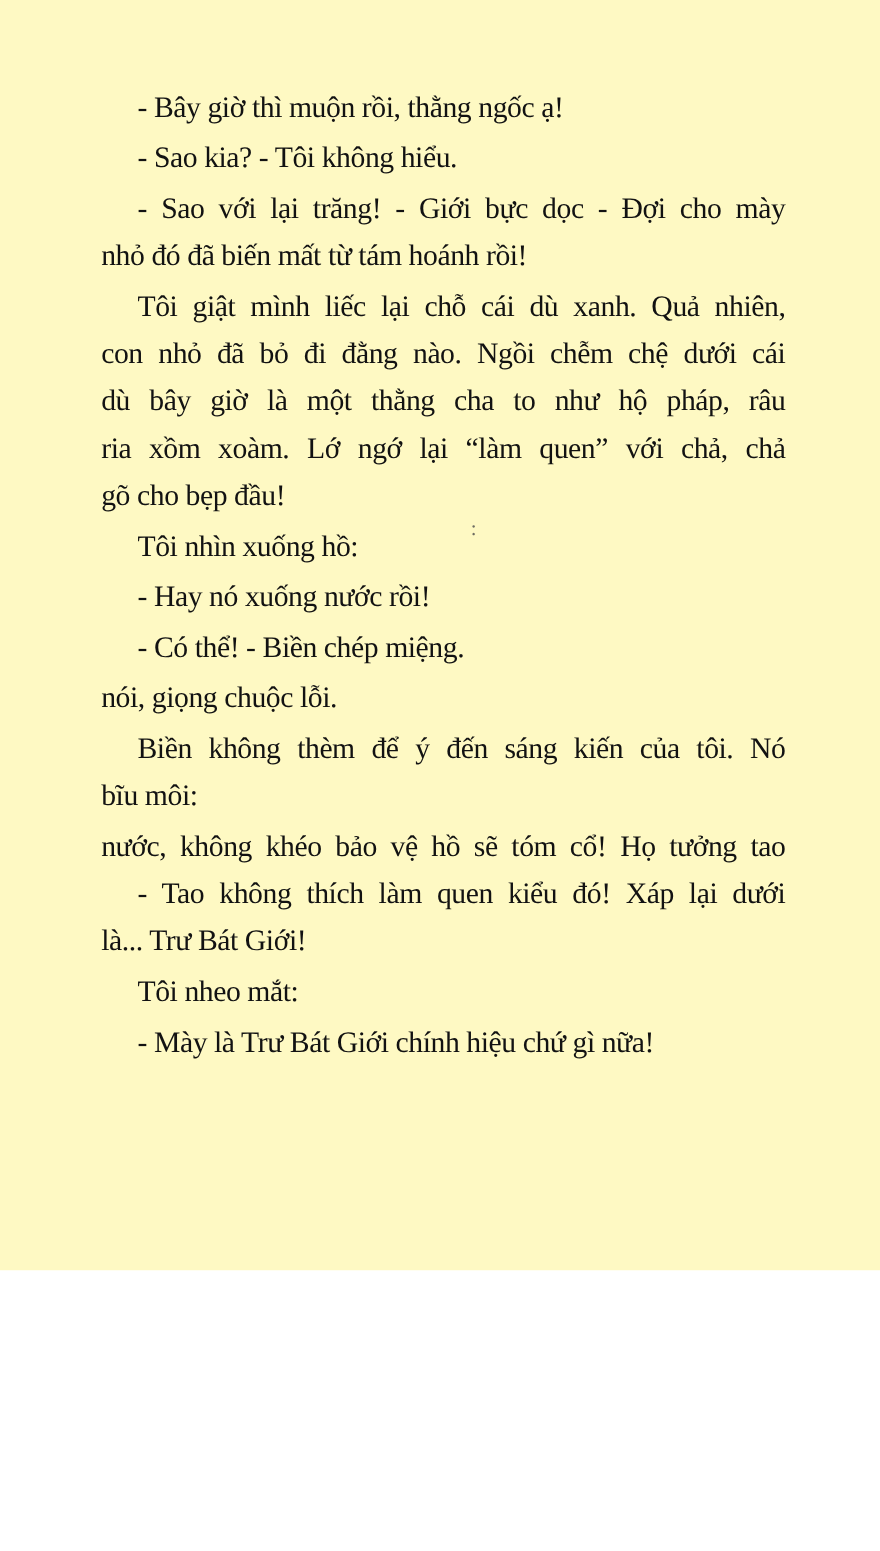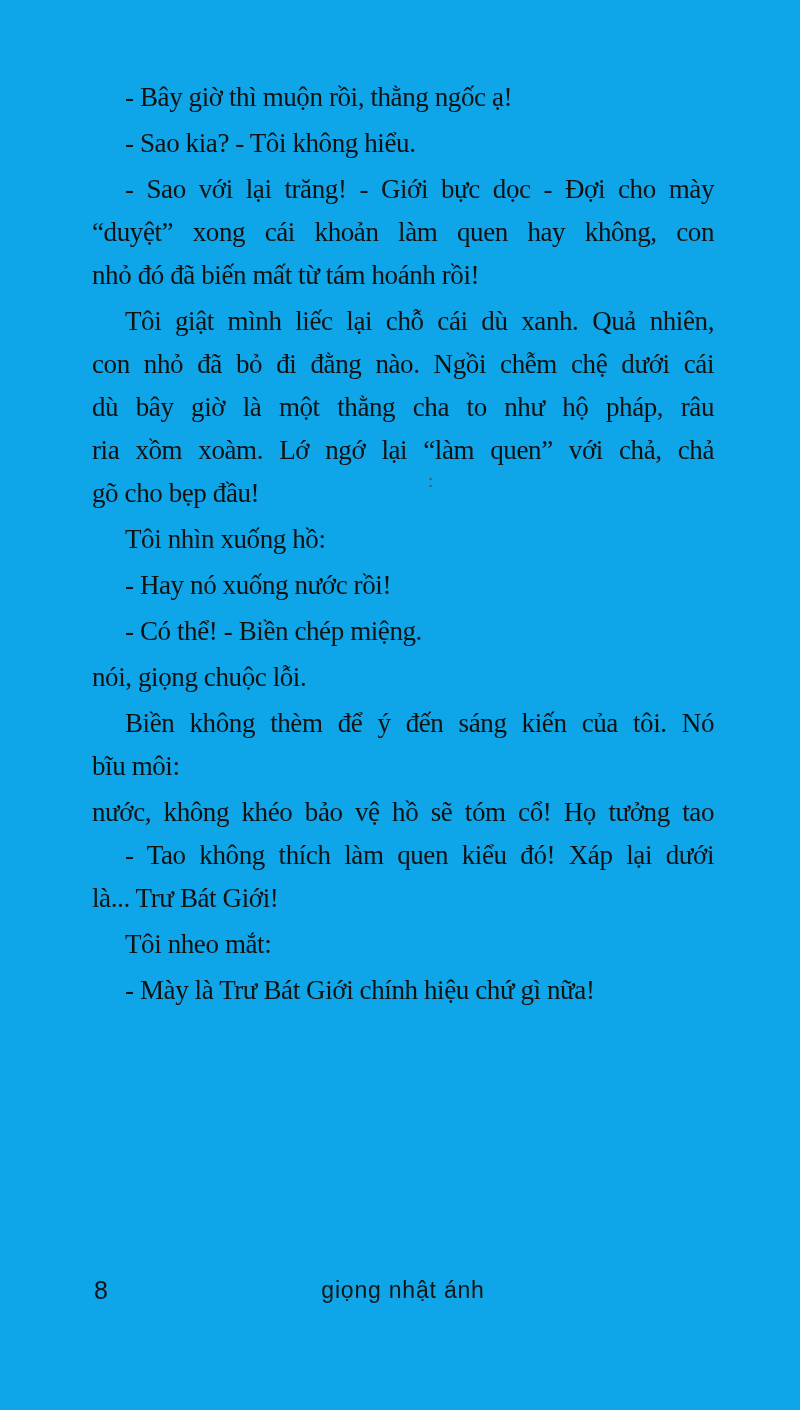--- a/index.html
+++ b/index.html
@@ -3,22 +3,22 @@
 <meta charset="utf-8">
 <style>
   html, body {
     margin: 0;
     padding: 0;
     background: #ffffff;
   }
   .page {
     position: relative;
     width: 800px;
-    height: 1410px;
-    background: #0ea5e9;
+    height: 1155px;
+    background: #fef9c3;
     font-family: "Liberation Serif", "DejaVu Serif", serif;
     color: #121212;
     overflow: hidden;
   }
   .body-text {
     position: absolute;
     left: 92px;
     top: 76px;
     width: 622px;
   }
@@ -84,21 +84,20 @@
     <p class="para">
       <span class="ln last indent" style="display:block">- Bây giờ thì muộn rồi, thằng ngốc ạ!</span>
     </p>
 
     <p class="para">
       <span class="ln last indent" style="display:block">- Sao kia? - Tôi không hiểu.</span>
     </p>
 
     <p class="para">
       <span class="ln just indent" style="display:block">- Sao với lại trăng! - Giới bực dọc - Đợi cho mày</span>
-      <span class="ln just" style="display:block">“duyệt” xong cái khoản làm quen hay không, con</span>
       <span class="ln last" style="display:block">nhỏ đó đã biến mất từ tám hoánh rồi!</span>
     </p>
 
     <p class="para">
       <span class="ln just indent" style="display:block">Tôi giật mình liếc lại chỗ cái dù xanh. Quả nhiên,</span>
       <span class="ln just" style="display:block">con nhỏ đã bỏ đi đằng nào. Ngồi chễm chệ dưới cái</span>
       <span class="ln just" style="display:block">dù bây giờ là một thằng cha to như hộ pháp, râu</span>
       <span class="ln just" style="display:block">ria xồm xoàm. Lớ ngớ lại “làm quen” với chả, chả</span>
       <span class="ln last" style="display:block">gõ cho bẹp đầu!</span>
     </p>

